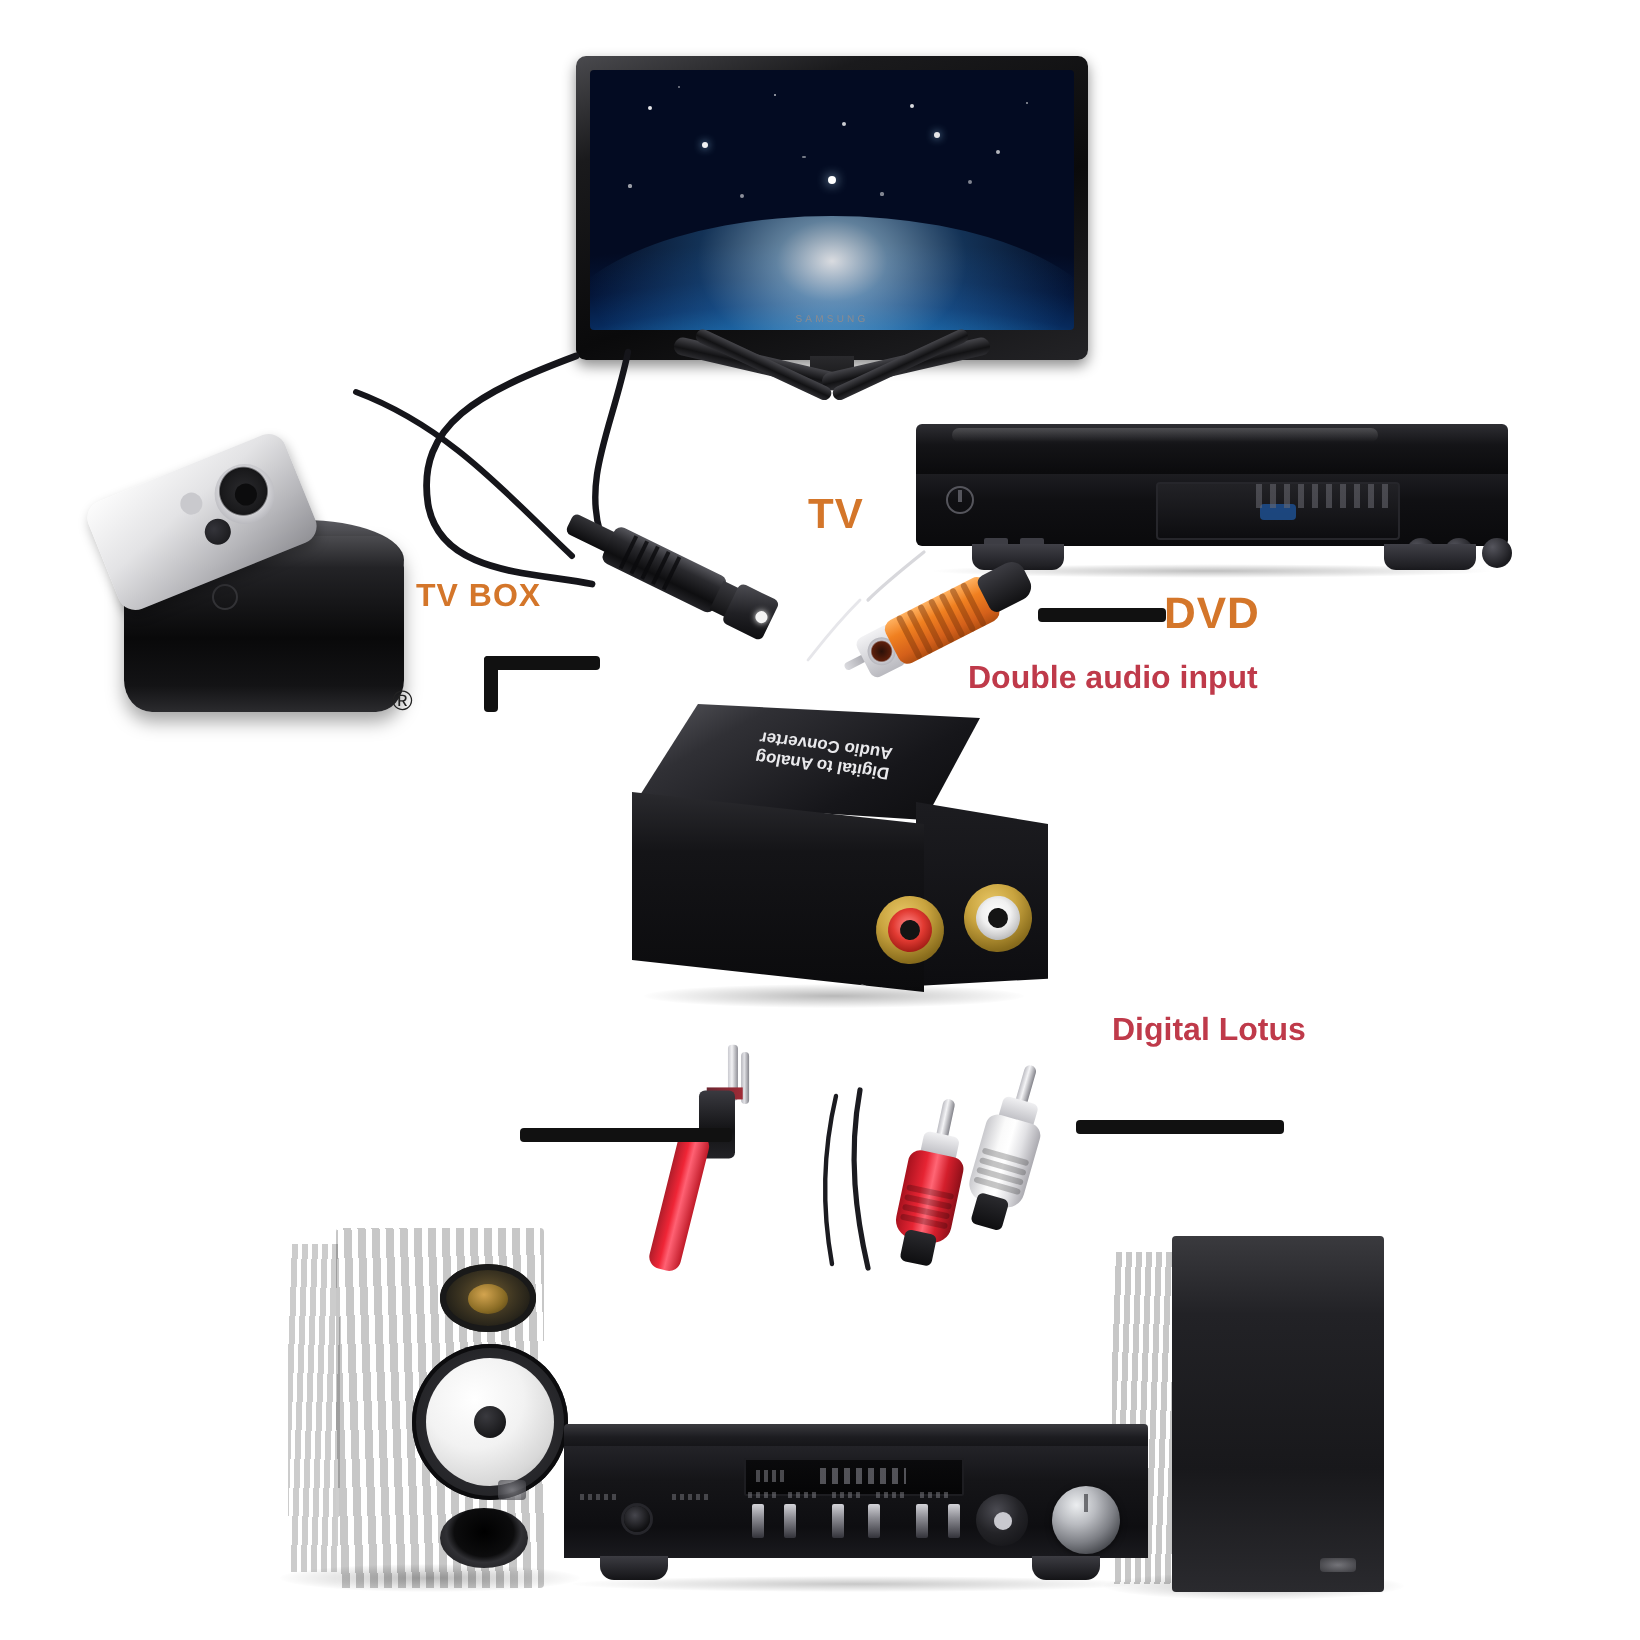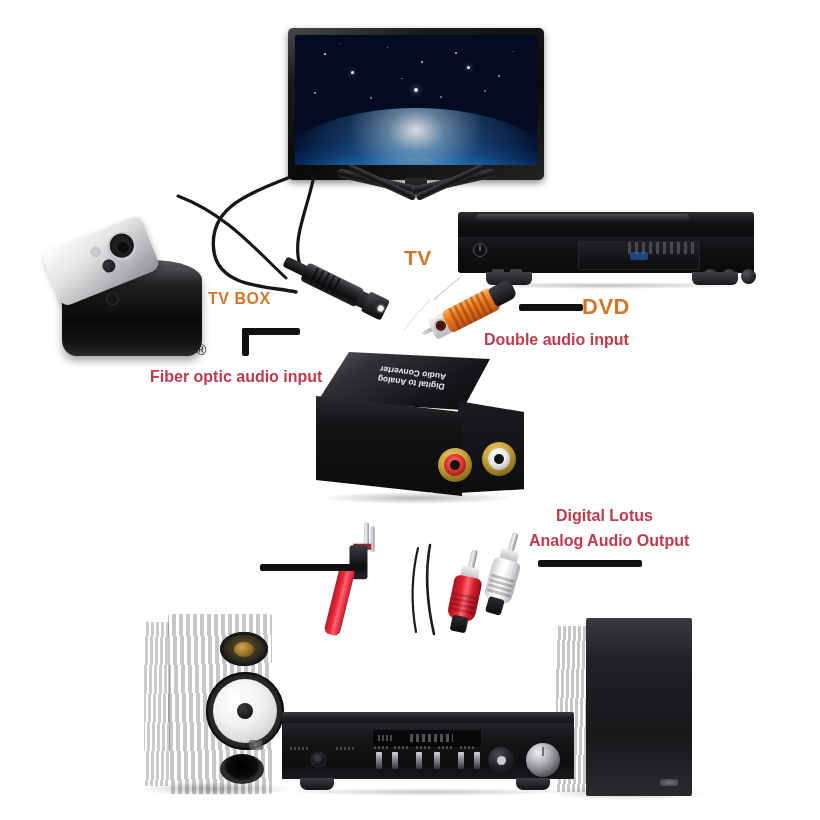--- a/index.html
+++ b/index.html
@@ -442,27 +442,25 @@
     <span class="amp-foot" style="right:24px"></span>
     <div class="amp-shadow"></div>
   </div>
 
   <div class="lbl lbl-orange" style="left:404px;top:210px;font-size:21px;margin-top:36px;">TV</div>
 
   <div class="lbl lbl-orange" style="left:208px;top:290px;font-size:16px;">TV BOX</div>
 
   <div class="lbl lbl-orange" style="left:582px;top:294px;font-size:22px;">DVD</div>
 
-  <div class="lbl lbl-red" style="left:150px;top:368px;font-size:16px;">Fiber optic audio input</div>
 
   <div class="lbl lbl-red" style="left:484px;top:331px;font-size:16px;">Double audio input</div>
 
 
   <div class="lbl lbl-red" style="left:556px;top:507px;font-size:16px;">Digital Lotus</div>
-  <div class="lbl lbl-red" style="left:529px;top:532px;font-size:16px;">Analog Audio Output</div>
 
   <div class="rule" style="left:242px;top:328px;width:58px;height:7px;"></div>
   <div class="rule" style="left:242px;top:328px;width:7px;height:28px;"></div>
   <div class="rule" style="left:519px;top:304px;width:64px;height:7px;"></div>
   <div class="rule" style="left:260px;top:564px;width:106px;height:7px;"></div>
   <div class="rule" style="left:538px;top:560px;width:104px;height:7px;"></div>
 
 </div>
 
 </body></html>

